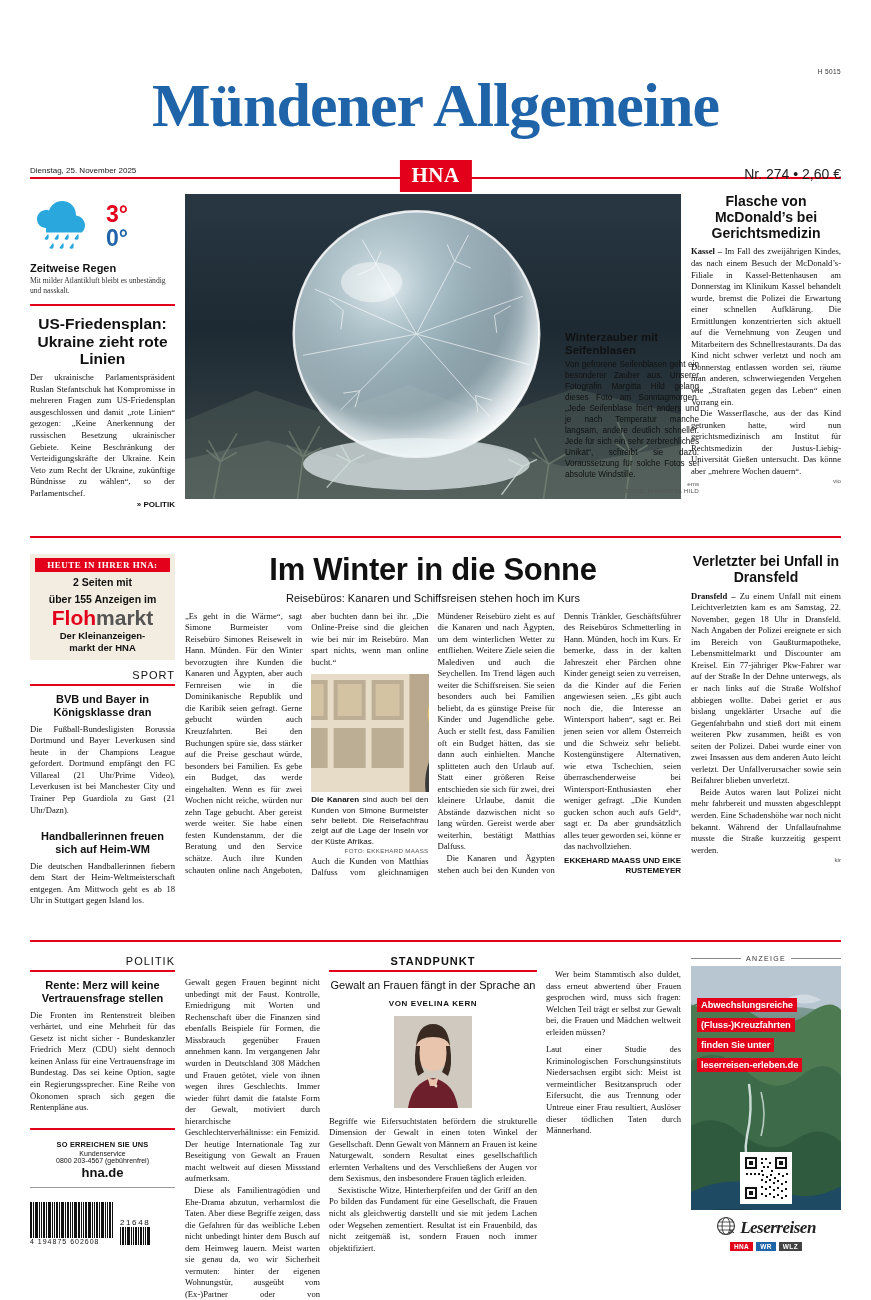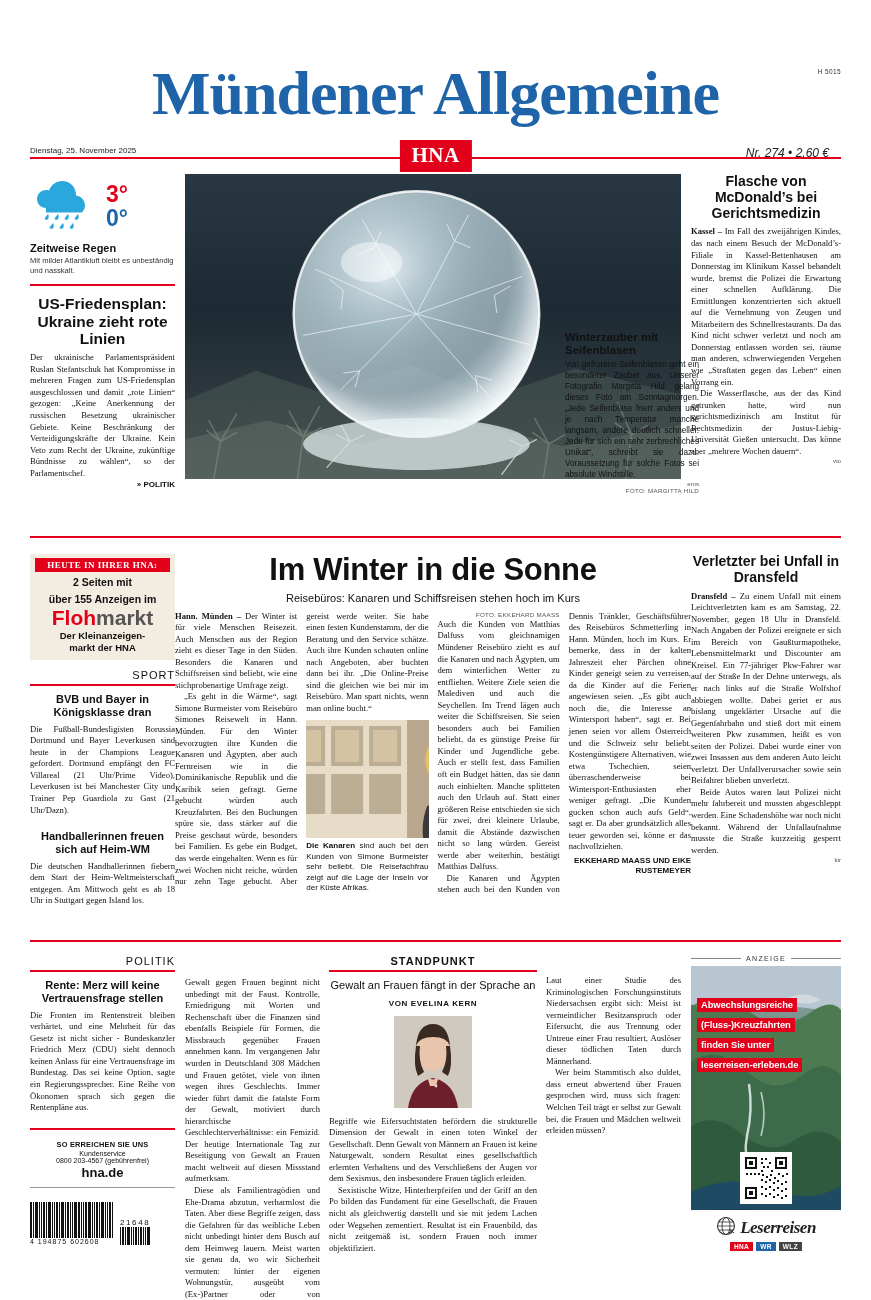--- a/index.html
+++ b/index.html
@@ -4,34 +4,34 @@
 <style>
   * { box-sizing: border-box; margin: 0; padding: 0; }
   html, body { background: #ffffff; }
   body {
     width: 871px; height: 1300px;
     font-family: "Liberation Serif", serif;
     color: #111;
     position: relative;
     overflow: hidden;
   }
-  .page { width: 871px; height: 1300px; padding: 0 30px; position: relative; }
+  .page { width: 871px; height: 1300px; padding: 12px 30px; position: relative; }
 
   
   .top-code { position:absolute; right:30px; top:68px; font-family:"Liberation Sans",sans-serif; font-size:6.5px; letter-spacing:.4px; color:#333; }
   .masthead { text-align:center; padding-top:62px; }
   .masthead h1 {
     font-family:"Liberation Serif", serif;
     font-weight:700; font-size:62px; line-height:1;
     color:#1f63a8; letter-spacing:-1px;
   }
-  .dateline { position:relative; margin-top:12px; height:30px; }
+  .dateline { position:relative; margin-top:20px; height:30px; }
   .dateline .rule { position:absolute; left:0; right:0; top:21px; height:2.2px; background:#e2001a; }
   .dateline .ld { position:absolute; left:0; top:10px; font-family:"Liberation Sans",sans-serif; font-size:8px; color:#222; }
-  .dateline .rd { position:absolute; right:12px; top:10px; font-family:"Liberation Sans",sans-serif; font-size:12px; color:#222;font-style:italic; }
+  .dateline .rd { position:absolute; right:0; top:10px; font-family:"Liberation Sans",sans-serif; font-size:14px; color:#222; }
   .hna-badge {
     position:absolute; left:50%; transform:translateX(-50%); top:4px;
     background:#e2001a; color:#fff; font-family:"Liberation Serif",serif; font-weight:700;
     font-size:21px; line-height:1; padding:5px 12px 6px; letter-spacing:.5px; z-index:3;
   }
 
   
   .hr-red { height:2.2px; background:#e2001a; }
   .hr-thin { height:1px; background:#9a9a9a; }
 
@@ -41,41 +41,41 @@
   .col-mid   { flex:1 1 auto; }
   .col-right { width:150px; flex:0 0 150px; }
 
   
   .weather { display:flex; align-items:flex-start; padding-top:4px; }
   .wicon { width:70px; }
   .wtemps { margin-left:6px; padding-top:4px; }
   .thigh { font-family:"Liberation Sans",sans-serif; font-weight:700; font-size:23px; color:#e2001a; line-height:1.05; }
   .tlow  { font-family:"Liberation Sans",sans-serif; font-weight:700; font-size:23px; color:#1f63a8; line-height:1.05; }
   .wtitle { font-family:"Liberation Sans",sans-serif; font-weight:700; font-size:11px; margin-top:2px; }
-  .wdesc { font-family:Liberation Sans, sans-serif; font-size:7.6px; line-height:1.32; color:#333; margin-top:2px; }
+  .wdesc { font-family:Liberation Serif, serif; font-size:7.6px; line-height:1.32; color:#333; margin-top:2px; }
 
   .kicker-hl { font-family:"Liberation Sans",sans-serif; font-weight:700; font-size:15.5px; line-height:1.12; text-align:center; margin:9px 0 5px; }
   .body-txt { font-family:"Liberation Serif",serif; font-size:8.6px; line-height:1.345; text-align:justify; hyphens:auto; }
   .body-txt p { text-indent:0; }
   .ref { font-family:"Liberation Sans",sans-serif; font-weight:700; font-size:8px; text-align:right; display:block; margin-top:1px; }
 
   
   .photo-main { width:100%; height:305px; position:relative; overflow:hidden; background:#1a2430; }
 
   
   .cap-head { font-family:"Liberation Sans",sans-serif; font-weight:700; font-size:11.5px; line-height:1.15; }
   .cap-body { font-family:"Liberation Sans",sans-serif; font-size:8.2px; line-height:1.33; text-align:justify; margin-top:3px; }
   .credit { font-family:"Liberation Sans",sans-serif; font-size:6.2px; color:#555; text-align:right; letter-spacing:.3px; }
   .sig { font-family:"Liberation Sans",sans-serif; font-size:6.2px; color:#555; }
 
   .rc-head { font-family:"Liberation Sans",sans-serif; font-weight:700; font-size:14px; line-height:1.13; text-align:center; margin-bottom:5px; }
   .place { font-family:"Liberation Serif",serif; font-weight:700; }
 
   
-  .zone-lead { display:flex; margin-top:8px; }
+  .zone-lead { display:flex; gap:10px; margin-top:8px; }
   .lead-wrap { flex:1 1 auto; }
   .lead-h1 { font-family:"Liberation Sans",sans-serif; font-weight:700; font-size:31px; text-align:center; line-height:1.05; letter-spacing:-.3px; }
   .lead-sub { font-family:"Liberation Sans",sans-serif; font-size:11px; text-align:center; margin-top:5px; margin-bottom:7px; }
   .lead-cols { column-count:4; column-gap:9px; font-family:"Liberation Serif",serif; font-size:8.6px; line-height:1.345; text-align:justify; hyphens:auto; }
   .lead-cols p { margin:0; }
   .lead-cols p + p { text-indent:9px; }
   .photo-inline { width:100%; height:118px; margin:6px 0 3px; overflow:hidden; position:relative; background:#8d7f6e; }
   .incap { font-family:"Liberation Sans",sans-serif; font-size:8px; line-height:1.3; }
   .byline { font-family:"Liberation Sans",sans-serif; font-weight:700; font-size:8px; text-align:right; line-height:1.3; margin-top:3px; }
 
@@ -266,21 +266,20 @@
 
       <div class="sub-hl" style="margin-top:14px">Handballerinnen freuen sich auf Heim-WM</div>
       <div class="body-txt">Die deutschen Handballerinnen fiebern dem Start der Heim-Weltmeisterschaft entgegen. Am Mittwoch geht es ab 18 Uhr in Stuttgart gegen Island los.</div>
     </div>
 
     <div class="lead-wrap">
       <div class="lead-h1">Im Winter in die Sonne</div>
       <div class="lead-sub">Reisebüros: Kanaren und Schiffsreisen stehen hoch im Kurs</div>
 
       <div class="lead-cols">
-        <p><span class="place">Hann. Münden –</span> <span>Der Winter ist für viele Menschen Reisezeit. Auch Menschen aus der Region zieht es dieser Tage in den Süden. Besonders die Kanaren und Schiffsreisen sind beliebt, wie eine stichprobenartige Umfrage zeigt.</span></p>
         <p>„Es geht in die Wärme“, sagt Simone Burmeister vom Reisebüro Simones Reisewelt in Hann. Münden. Für den Winter bevorzugten ihre Kunden die Kanaren und Ägypten, aber auch Fernreisen wie in die Dominikanische Republik und die Karibik seien gefragt. Gerne gebucht würden auch Kreuzfahrten. Bei den Buchungen spüre sie, dass stärker auf die Preise geschaut würde, besonders bei Familien. Es gebe ein Budget, das werde eingehalten. Wenn es für zwei Wochen nicht reiche, würden nur zehn Tage gebucht. Aber gereist werde weiter. Sie habe einen festen Kundenstamm, der die Beratung und den Service schätze. Auch ihre Kunden schauten online nach Angeboten, aber buchten dann bei ihr. „Die Online-Preise sind die gleichen wie bei mir im Reisebüro. Man spart nichts, wenn man online bucht.“</p>
 
         <div class="photo-inline">
           <svg width="100%" height="100%" viewBox="0 0 280 118" preserveAspectRatio="xMidYMid slice">
             <rect width="280" height="118" fill="#c8b79d"></rect>
             <rect x="0" y="0" width="60" height="118" fill="#2d6fa8"></rect>
             <rect x="4" y="8" width="52" height="34" fill="#7fb6dd"></rect>
             <rect x="4" y="48" width="52" height="30" fill="#4f9ad0"></rect>
             <rect x="4" y="84" width="52" height="30" fill="#6fae8f"></rect>
             <rect x="62" y="0" width="118" height="118" fill="#e7dcc8"></rect>
@@ -436,22 +435,22 @@
           <div style="display:flex; gap:9px; margin-top:8px;">
             <div style="flex:1" class="body-txt">
               <p>Begriffe wie Eifersuchtstaten befördern die strukturelle Dimension der Gewalt in einen toten Winkel der Gesellschaft. Denn Gewalt von Männern an Frauen ist keine Naturgewalt, sondern Resultat eines gesellschaftlich erlernten Verhaltens und des Verschließens der Augen vor dem Sexismus, den insbesondere Frauen täglich erleiden.</p>
               <p style="text-indent:9px">Sexistische Witze, Hinterherpfeifen und der Griff an den Po bilden das Fundament für eine Gesellschaft, die Frauen nicht als gleichwertig darstellt und sie mit jedem Lachen oder Wegsehen zementiert. Resultat ist ein Frauenbild, das nicht zeitgemäß ist, sondern Frauen noch immer objektifiziert.</p>
             </div>
           </div>
         </div>
 
         <div style="width:135px; flex:0 0 135px;">
           <div style="height:14px"></div>
+          <div class="body-txt" style="text-indent:9px">Wer beim Stammtisch also duldet, dass erneut abwertend über Frauen gesprochen wird, muss sich fragen: Welchen Teil trägt er selbst zur Gewalt bei, die Frauen und Mädchen weltweit erleiden müssen?</div>
           <div class="body-txt" style="margin-top:6px">Laut einer Studie des Kriminologischen Forschungsinstituts Niedersachsen ergibt sich: Meist ist vermeintlicher Besitzanspruch oder Eifersucht, die aus Trennung oder Untreue einer Frau resultiert, Auslöser dieser tödlichen Taten durch Männerhand.</div>
-          <div class="body-txt" style="text-indent:9px">Wer beim Stammtisch also duldet, dass erneut abwertend über Frauen gesprochen wird, muss sich fragen: Welchen Teil trägt er selbst zur Gewalt bei, die Frauen und Mädchen weltweit erleiden müssen?</div>
         </div>
       </div>
     </div>
 
     <div class="col-right">
       <div class="anz-label">
         <span class="ln"></span>
         <span>ANZEIGE</span>
         <span class="ln"></span>
       </div>

